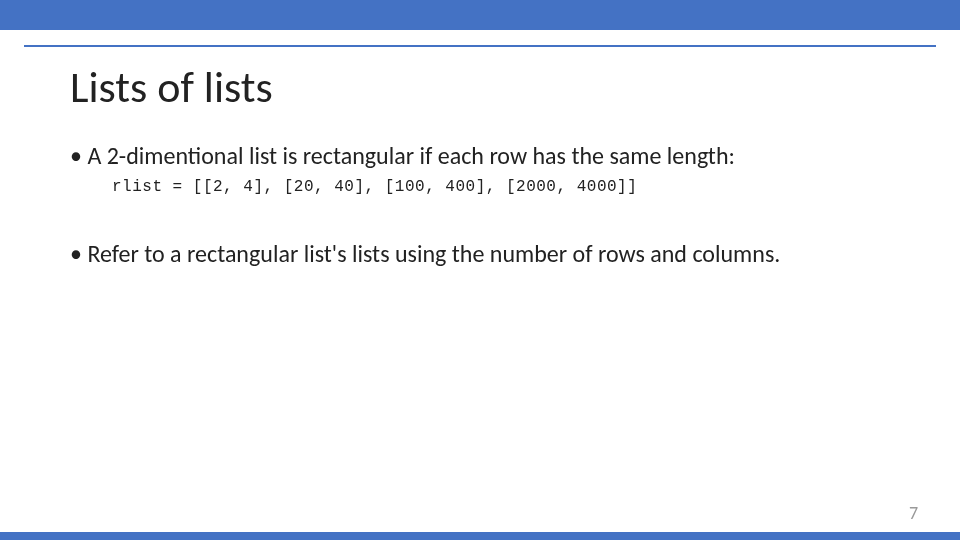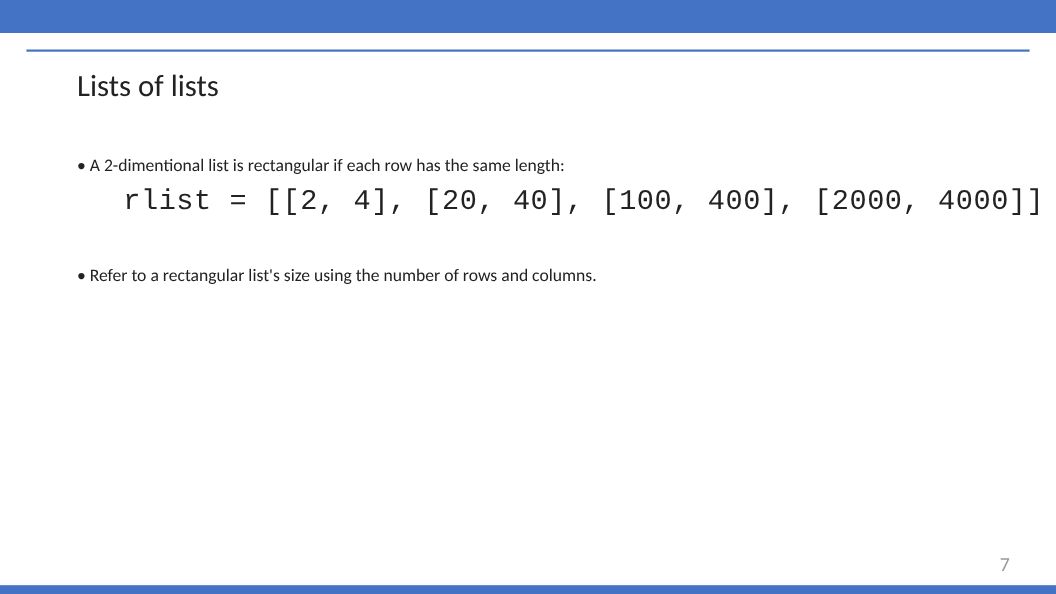--- a/index.html
+++ b/index.html
@@ -22,40 +22,40 @@
     top: 45px;
     left: 24px;
     right: 24px;
     height: 2px;
     background: #4472C4;
   }
   .title {
     position: absolute;
     top: 60px;
     left: 70px;
-    font-size: 28px;
+    font-size: 44px;
     font-weight: 400;
     color: #222;
     font-family: Calibri, "Segoe UI", Arial, sans-serif;
   }
   .body {
     position: absolute;
     top: 140px;
     left: 70px;
     right: 60px;
     color: #222;
   }
   .bullet {
-    font-size: 16px;
+    font-size: 24px;
     line-height: 1.35;
     margin-bottom: 6px;
     font-family: Calibri, "Segoe UI", Arial, sans-serif;
   }
   .code-line {
-    font-size: 26px;
+    font-size: 16px;
     font-family: "Courier New", Courier, monospace;
     margin-left: 42px;
     margin-bottom: 6px;
     white-space: pre;
     letter-spacing: 0.5px;
   }
   .gap { height: 36px; }
   .bottom-bar {
     position: absolute;
     bottom: 0; left: 0;
@@ -78,19 +78,19 @@
 <div class="slide">
   <div class="top-bar"></div>
   <div class="top-rule"></div>
 
   <div class="title">Lists of lists</div>
 
   <div class="body">
     <div class="bullet">• A 2-dimentional list is rectangular if each row has the same length:</div>
     <div class="code-line">rlist = [[2, 4], [20, 40], [100, 400], [2000, 4000]]</div>
     <div class="gap"></div>
-    <div class="bullet">• Refer to a rectangular list's size using the number of rows and columns.</div>
+    <div class="bullet">• Refer to a rectangular list's lists using the number of rows and columns.</div>
     <div class="gap"></div>
   </div>
 
   <div class="page-num">7</div>
   <div class="bottom-bar"></div>
 </div>
 
 </body></html>

